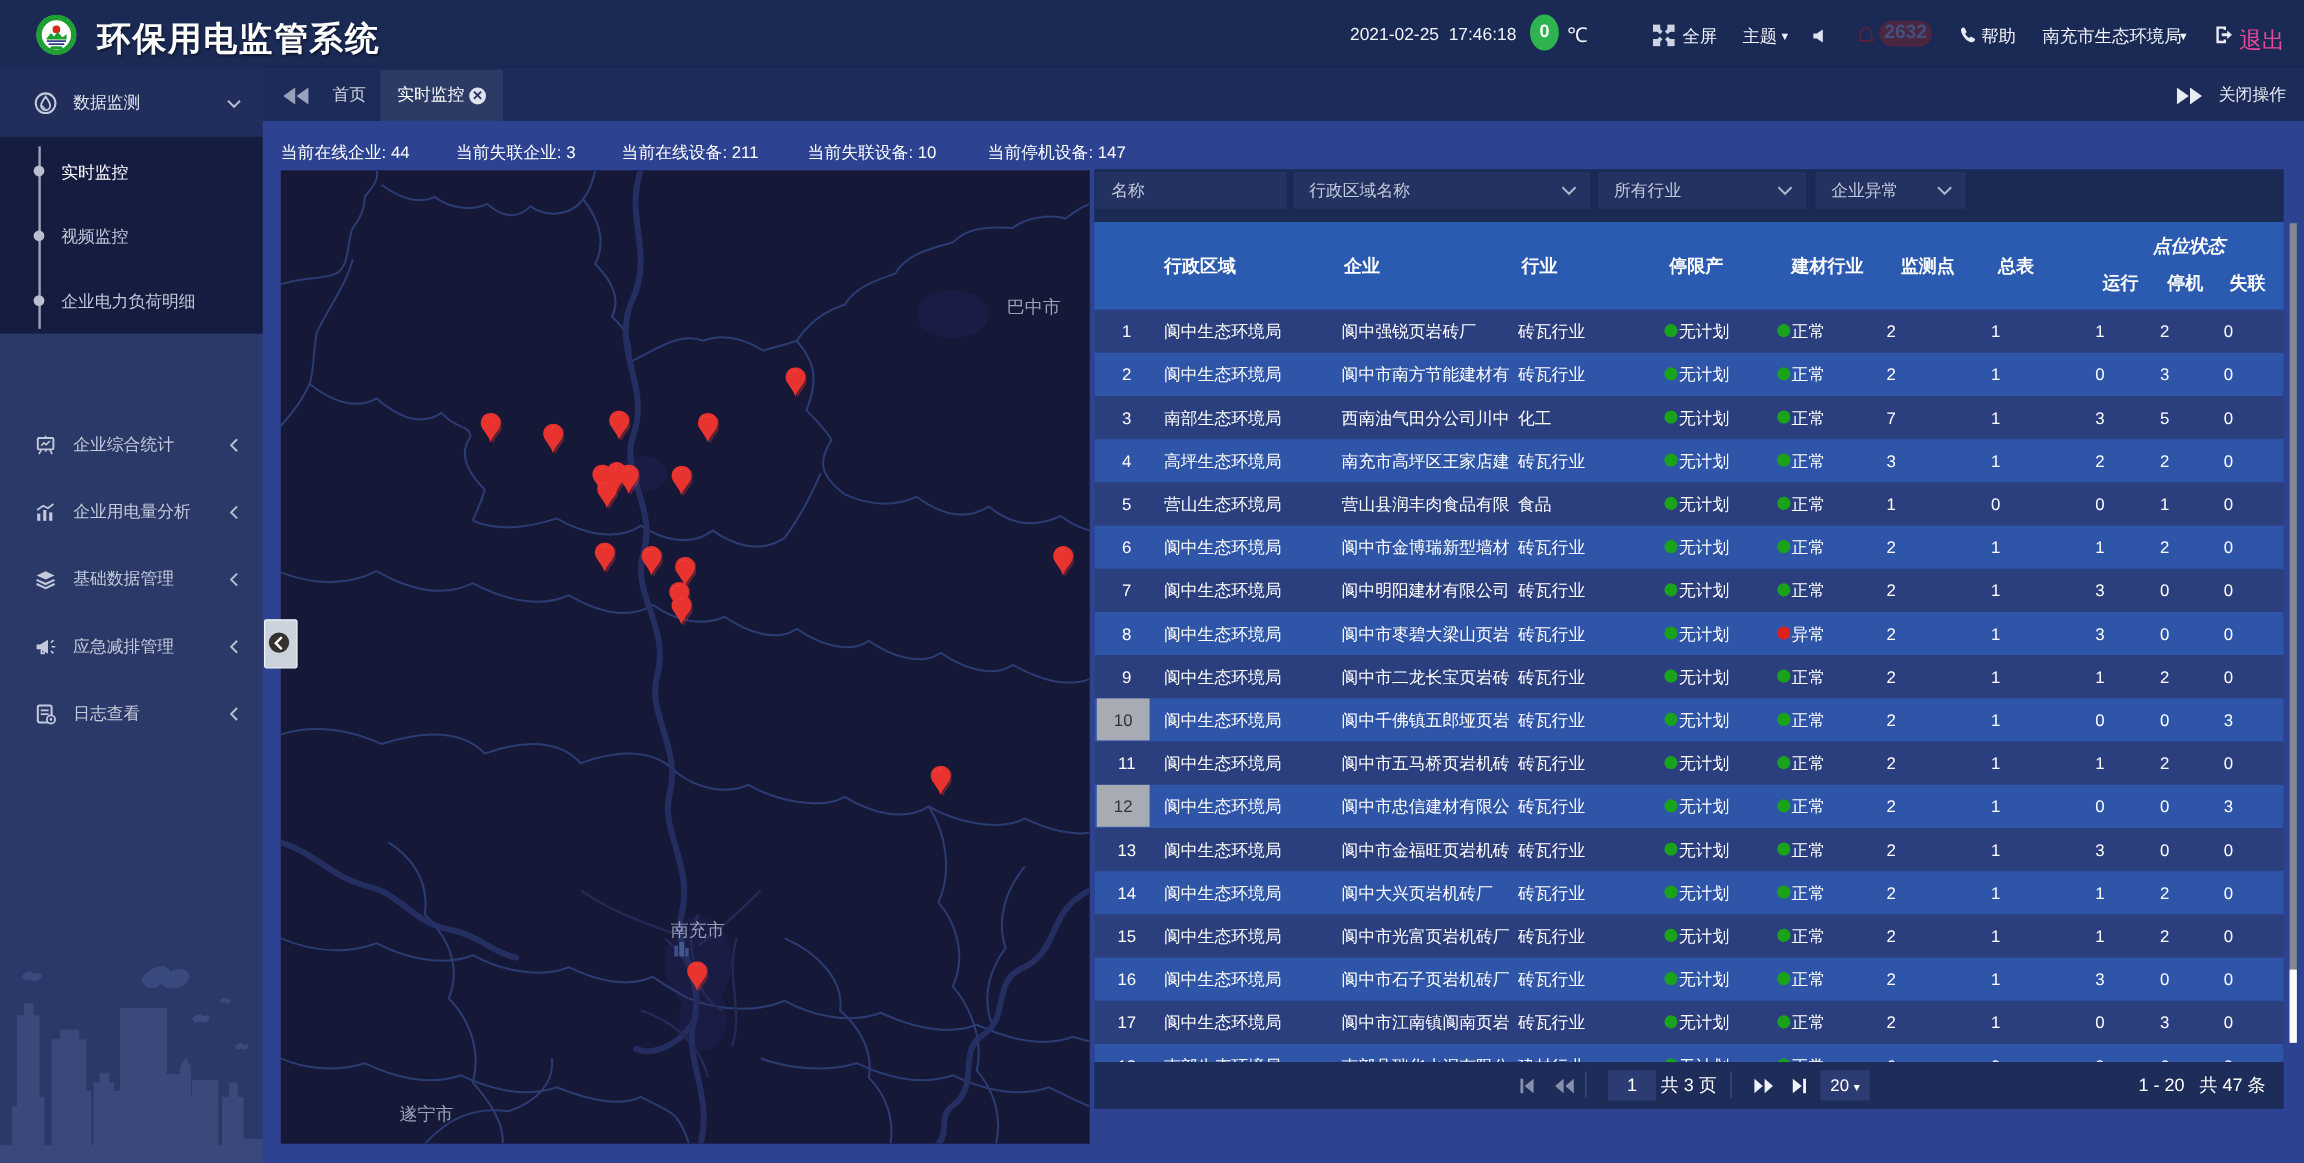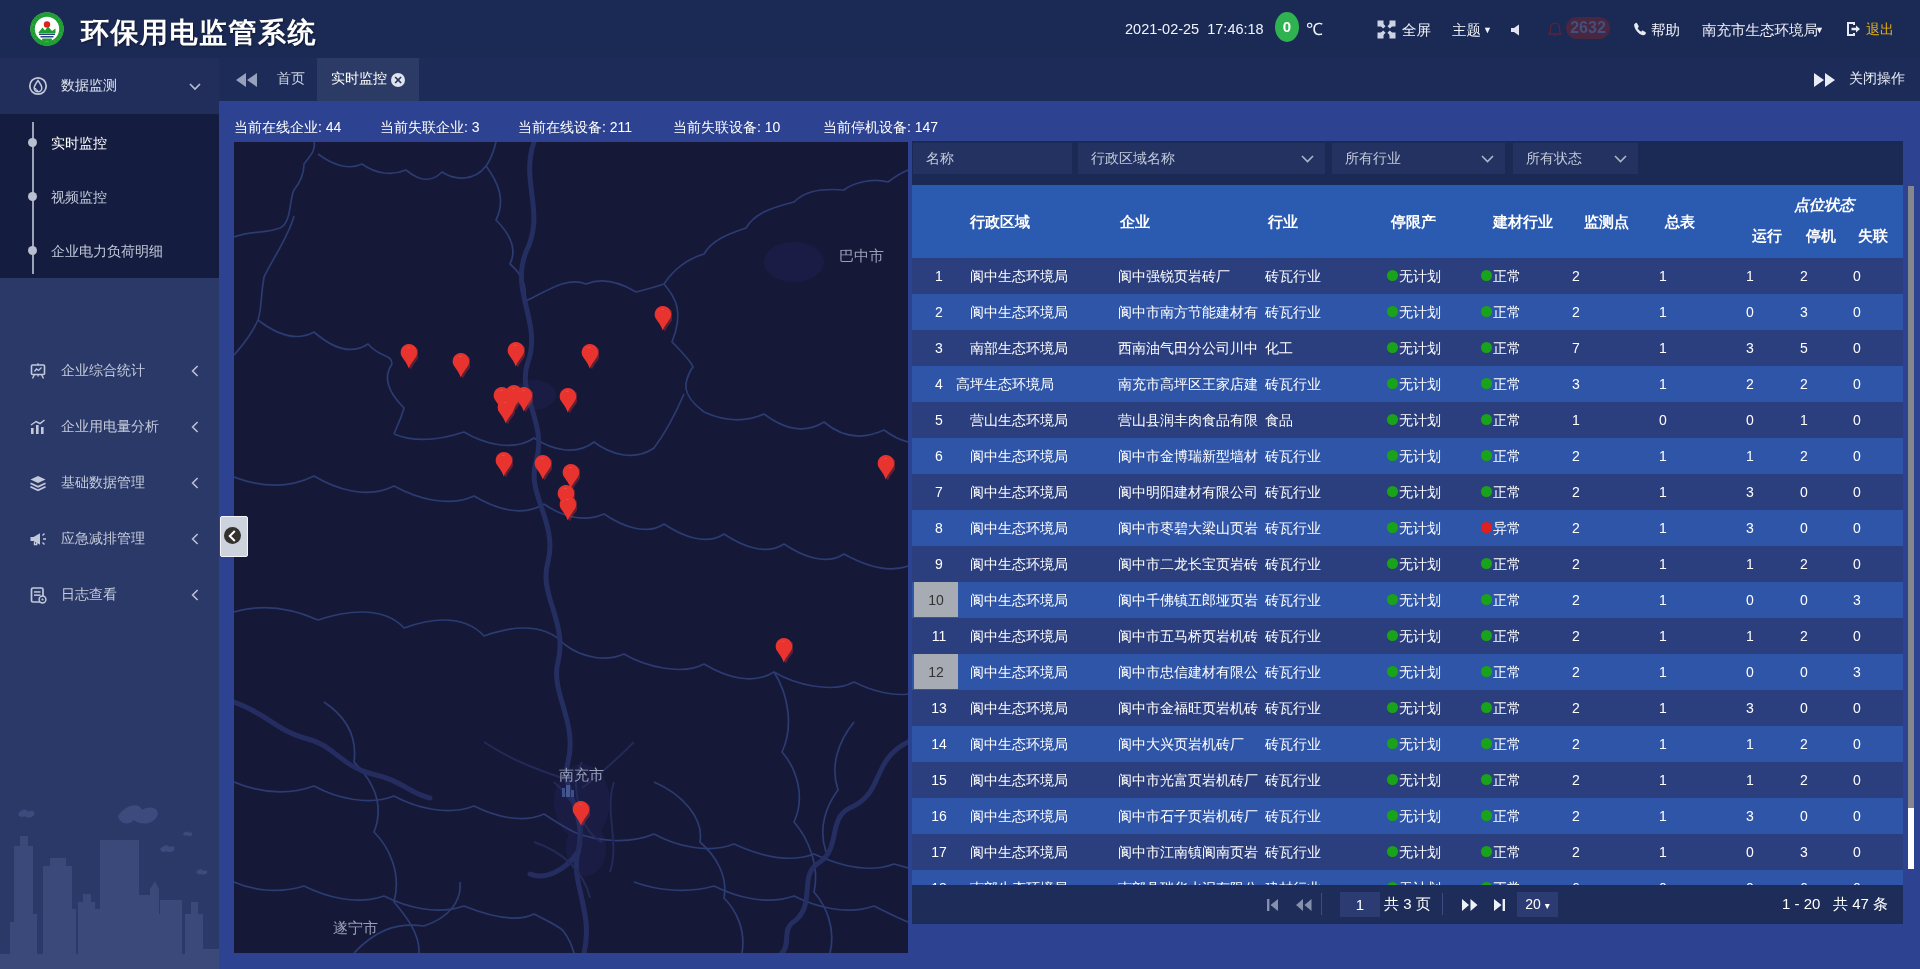--- a/index.html
+++ b/index.html
@@ -82,21 +82,21 @@
 <svg width="14" height="14" viewBox="0 0 16 16" style="position:absolute;left:1633px;top:22px">
       <path d="M3.2 1 C2 1.5 1 2.5 1.3 4 c.5 3 2.3 6.2 5 8.7 2.3 2 4.6 2.8 6.4 2.2 1.2-.4 2-1.4 2-2.4 0-.4-.2-.8-.6-1l-2.6-1.5c-.5-.3-1-.2-1.4.2l-.8.8c-1.5-.8-3.2-2.5-4-4l.9-.9 c.4-.4.5-1 .2-1.4 L4.8 1.6 C4.5 1.1 3.8.8 3.2 1 z" fill="#e7ebf4"></path>
     </svg>
     <span style="position:absolute;left:1651px;top:21px;font-size:14.5px;color:#f0f3fa">帮助</span>
 <span style="position:absolute;left:1702px;top:21px;font-size:14.5px;color:#f0f3fa">南充市生态环境局</span>
     <span style="position:absolute;left:1815px;top:25px;font-size:9px;color:#f0f3fa">▼</span>
 <svg width="17" height="16" viewBox="0 0 17 16" style="position:absolute;left:1846px;top:21px">
       <path d="M1 1 h8 v3 h-2 v-1 H3 v10 h4 v-1 h2 v3 H1 Z" fill="#e7ebf4"></path>
       <path d="M10 4.5 L14 8 L10 11.5 L10 9.2 L5.5 9.2 L5.5 6.8 L10 6.8 Z" fill="#e7ebf4"></path>
     </svg>
-    <span style="position:absolute;left:1866px;top:21px;font-size:14px;color:#eab308">退出</span>
+    <span style="position:absolute;left:1866px;top:21px;font-size:19px;color:#ec4899">退出</span>
 
 </div>
 <div class="abs" id="sidebar">
     <div class="abs" id="grp">
 <div class="mi">
         <svg class="ico" viewBox="0 0 20 20">
           <circle cx="10" cy="10" r="8.2" fill="none" stroke="#c3c9da" stroke-width="1.7"></circle>
           <path d="M10 4.5 C 12.6 8 13.8 10.2 13.8 12 a3.8 3.8 0 0 1 -7.6 0 C 6.2 10.2 7.4 8 10 4.5 z" fill="none" stroke="#c3c9da" stroke-width="1.5"></path>
           <path d="M10 14.5 a2.5 2.5 0 0 1 -2.5 -2.5" fill="none" stroke="#c3c9da" stroke-width="1.2"></path>
         </svg>
@@ -381,21 +381,21 @@
           <path d="M1 1 L6.5 6.5 L12 1" stroke="#aeb6ca" stroke-width="1.6" fill="none"></path>
         </svg>
       </div>
     <div class="fbox" style="left:420px;width:173px;">
         <span class="lab">所有行业</span>
         <svg class="dn2" width="13" height="8" viewBox="0 0 13 8">
           <path d="M1 1 L6.5 6.5 L12 1" stroke="#aeb6ca" stroke-width="1.6" fill="none"></path>
         </svg>
       </div>
     <div class="fbox" style="left:601px;width:125px;">
-        <span class="lab">所有状态</span>
+        <span class="lab">企业异常</span>
         <svg class="dn2" width="13" height="8" viewBox="0 0 13 8">
           <path d="M1 1 L6.5 6.5 L12 1" stroke="#aeb6ca" stroke-width="1.6" fill="none"></path>
         </svg>
       </div>
   </div>
   <div id="thead">
       <span style="left:58px;top:28px">行政区域</span>
 <span style="left:208px;top:28px">企业</span>
 <span style="left:356px;top:28px">行业</span>
 <span style="left:479px;top:28px">停限产</span>
@@ -448,21 +448,21 @@
         <span class="gdot" style="left:569px"></span>
         <span style="left:581px">正常</span>
         <span class="cnum" style="left:644px">7</span>
         <span class="cnum" style="left:731px">1</span>
         <span class="cnum" style="left:818px">3</span>
         <span class="cnum" style="left:872px">5</span>
         <span class="cnum" style="left:925px">0</span>
       </div>
 <div class="row even" style="top:108px">
         <span class="cnum" style="left:7px">4</span>
-        <span style="left:44px">高坪生态环境局</span>
+        <span style="left:58px">高坪生态环境局</span>
         <span style="left:206px">南充市高坪区王家店建</span>
         <span style="left:353px">砖瓦行业</span>
         <span class="gdot" style="left:475px"></span>
         <span style="left:487px">无计划</span>
         <span class="gdot" style="left:569px"></span>
         <span style="left:581px">正常</span>
         <span class="cnum" style="left:644px">3</span>
         <span class="cnum" style="left:731px">1</span>
         <span class="cnum" style="left:818px">2</span>
         <span class="cnum" style="left:872px">2</span>

